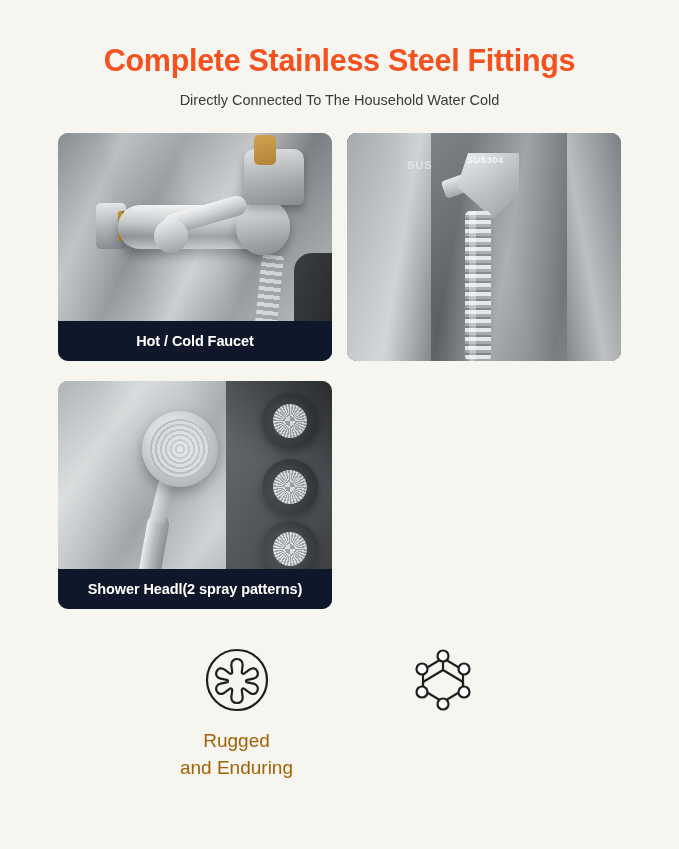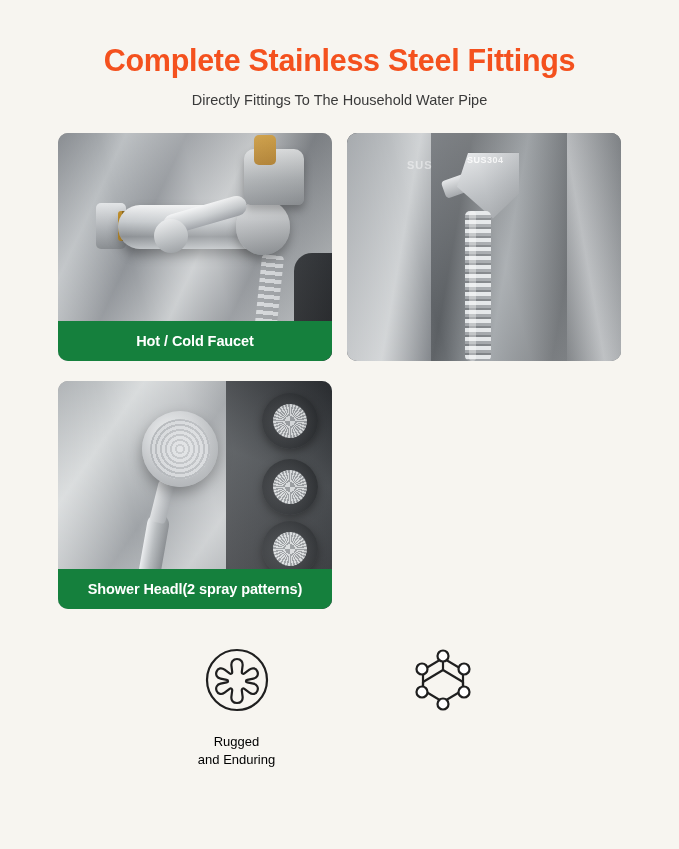--- a/index.html
+++ b/index.html
@@ -62,21 +62,21 @@
     position: absolute;
     inset: 0;
     overflow: hidden;
   }
   .caption {
     position: absolute;
     left: 0;
     right: 0;
     bottom: 0;
     height: 40px;
-    background: #15803d;
+    background: #0f172a;
     color: #ffffff;
     font-size: 14.5px;
     font-weight: bold;
     display: flex;
     align-items: center;
     justify-content: center;
     text-align: left;
     letter-spacing: -0.1px;
   }
 
@@ -372,35 +372,35 @@
     width: 170px;
     text-align: center;
   }
   .feature .icon-wrap {
     height: 74px;
     display: flex;
     align-items: center;
     justify-content: center;
   }
   .feature .label {
-    margin-top: 16px;
-    font-size: 13px;
+    margin-top: 10px;
+    font-size: 19px;
     line-height: 1.45;
-    color: #000000;
+    color: #a16207;
     white-space: pre-line;
   }
 </style>
 </head>
 <body>
 
 <div class="page">
 
   <div class="header">
     <h1 class="title">Complete Stainless Steel Fittings</h1>
-    <p class="subtitle">Directly Fittings To The Household Water Pipe</p>
+    <p class="subtitle">Directly Connected To The Household Water Cold</p>
   </div>
 
   <div class="grid">
 
     <div class="card">
       <div class="photo">
         <div class="bg-steel"></div>
         <div class="f-dark"></div>
         <div class="f-hose"></div>
         <div class="f-nut"></div>

